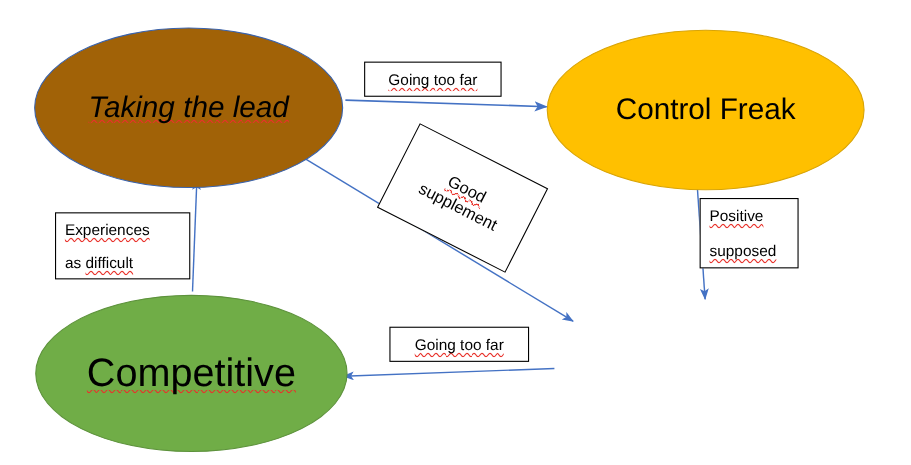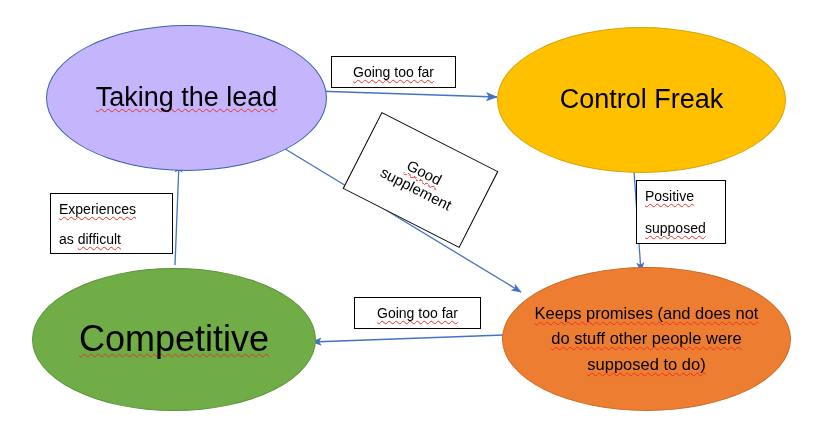--- a/index.html
+++ b/index.html
@@ -21,22 +21,22 @@
     box-sizing:border-box;
     text-align:center;
     z-index:3;
   }
   .node .node-label{
     color:#000;
     line-height:1.18;
     padding:0 6px;
     white-space:pre-line;
   }
-  #node-taking-the-lead{left:46px;top:25px;width:281px;height:146px;
-     background:#c4b5fd;border:1px solid #3a63ad;}
+  #node-taking-the-lead{left:31px;top:25px;width:281px;height:146px;
+     background:#a16207;border:1px solid #3a63ad;font-style:italic;}
   #node-taking-the-lead .node-label{font-size:27px;}
 
   #node-control-freak{left:497px;top:27px;width:289px;height:146px;
      background:#FFC000;border:1px solid #d9a406;}
   #node-control-freak .node-label{font-size:27px;}
 
   #node-competitive{left:32px;top:268px;width:284px;height:143px;
      background:#70AD47;border:1px solid #5d923c;}
   #node-competitive .node-label{font-size:36px;}
 
@@ -110,23 +110,20 @@
   </div>
 
   <div class="node" id="node-control-freak">
     <span class="node-label">Control Freak</span>
   </div>
 
   <div class="node" id="node-competitive">
     <span class="node-label"><span class="sp">Competitive</span></span>
   </div>
 
-  <div class="node" id="node-keeps-promises">
-    <span class="node-label"><span class="sp">Keeps promises (and does not</span><br><span class="sp">do stuff other people were</span><br><span class="sp">supposed to do)</span></span>
-  </div>
 
   <div class="lbl" id="label-going-too-far-top">
     <span class="line"><span class="sp">Going too far</span></span>
   </div>
 
   <div class="lbl" id="label-good-supplement">
     <span class="line"><span class="sp">Good</span></span>
     <span class="line">supplement</span>
   </div>
 

